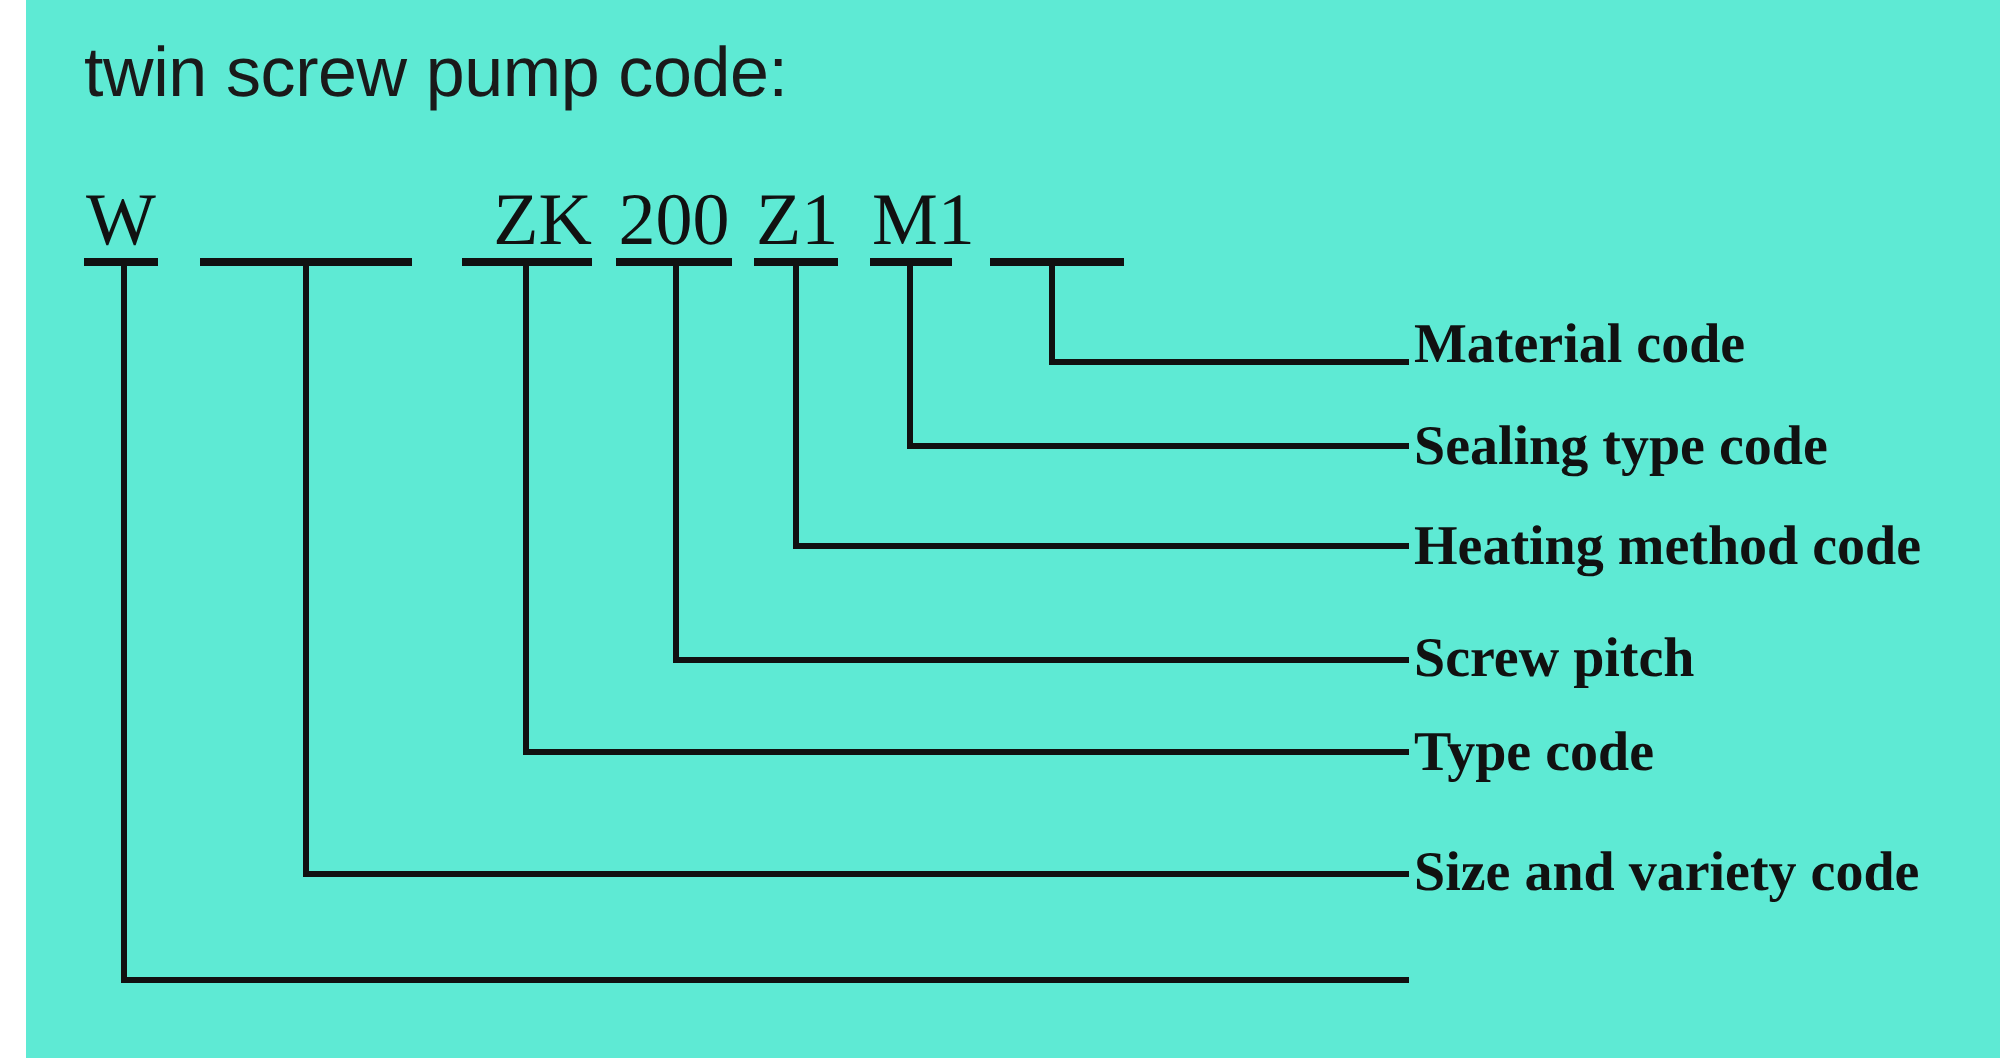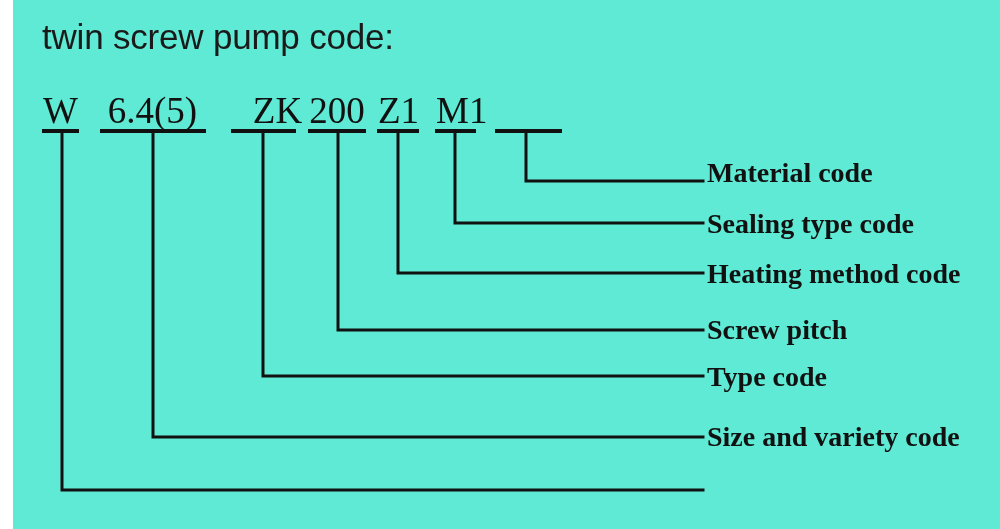--- a/index.html
+++ b/index.html
@@ -55,22 +55,21 @@
   }
 </style>
 </head>
 <body>
 
 <div id="canvas">
 
   <div id="title">twin screw pump code:</div>
 
   <div class="code-seg" style="left:29px;  top:92px; width:37px;">W</div>
-  <div class="code-seg" style="left:86px;  top:92px; width:107px;">6.4(5)</div>
-  <div class="code-seg" style="left:232px; top:92px; width:65px;">ZK</div>
+  <div class="code-seg" style="left:218px; top:92px; width:65px;text-align:right;">ZK</div>
   <div class="code-seg" style="left:296px; top:92px; width:56px;">200</div>
   <div class="code-seg" style="left:365px; top:92px; width:40px;">Z1</div>
   <div class="code-seg" style="left:423px; top:92px; width:39px;">M1</div>
 
   <svg id="lines" viewBox="0 0 1000 529" xmlns="http://www.w3.org/2000/svg">
     <g stroke="#111111" fill="none" stroke-width="4" stroke-linecap="butt">
 
       <line x1="29" y1="131" x2="66" y2="131"></line>
       <line x1="87" y1="131" x2="193" y2="131"></line>
       <line x1="218" y1="131" x2="283" y2="131"></line>

